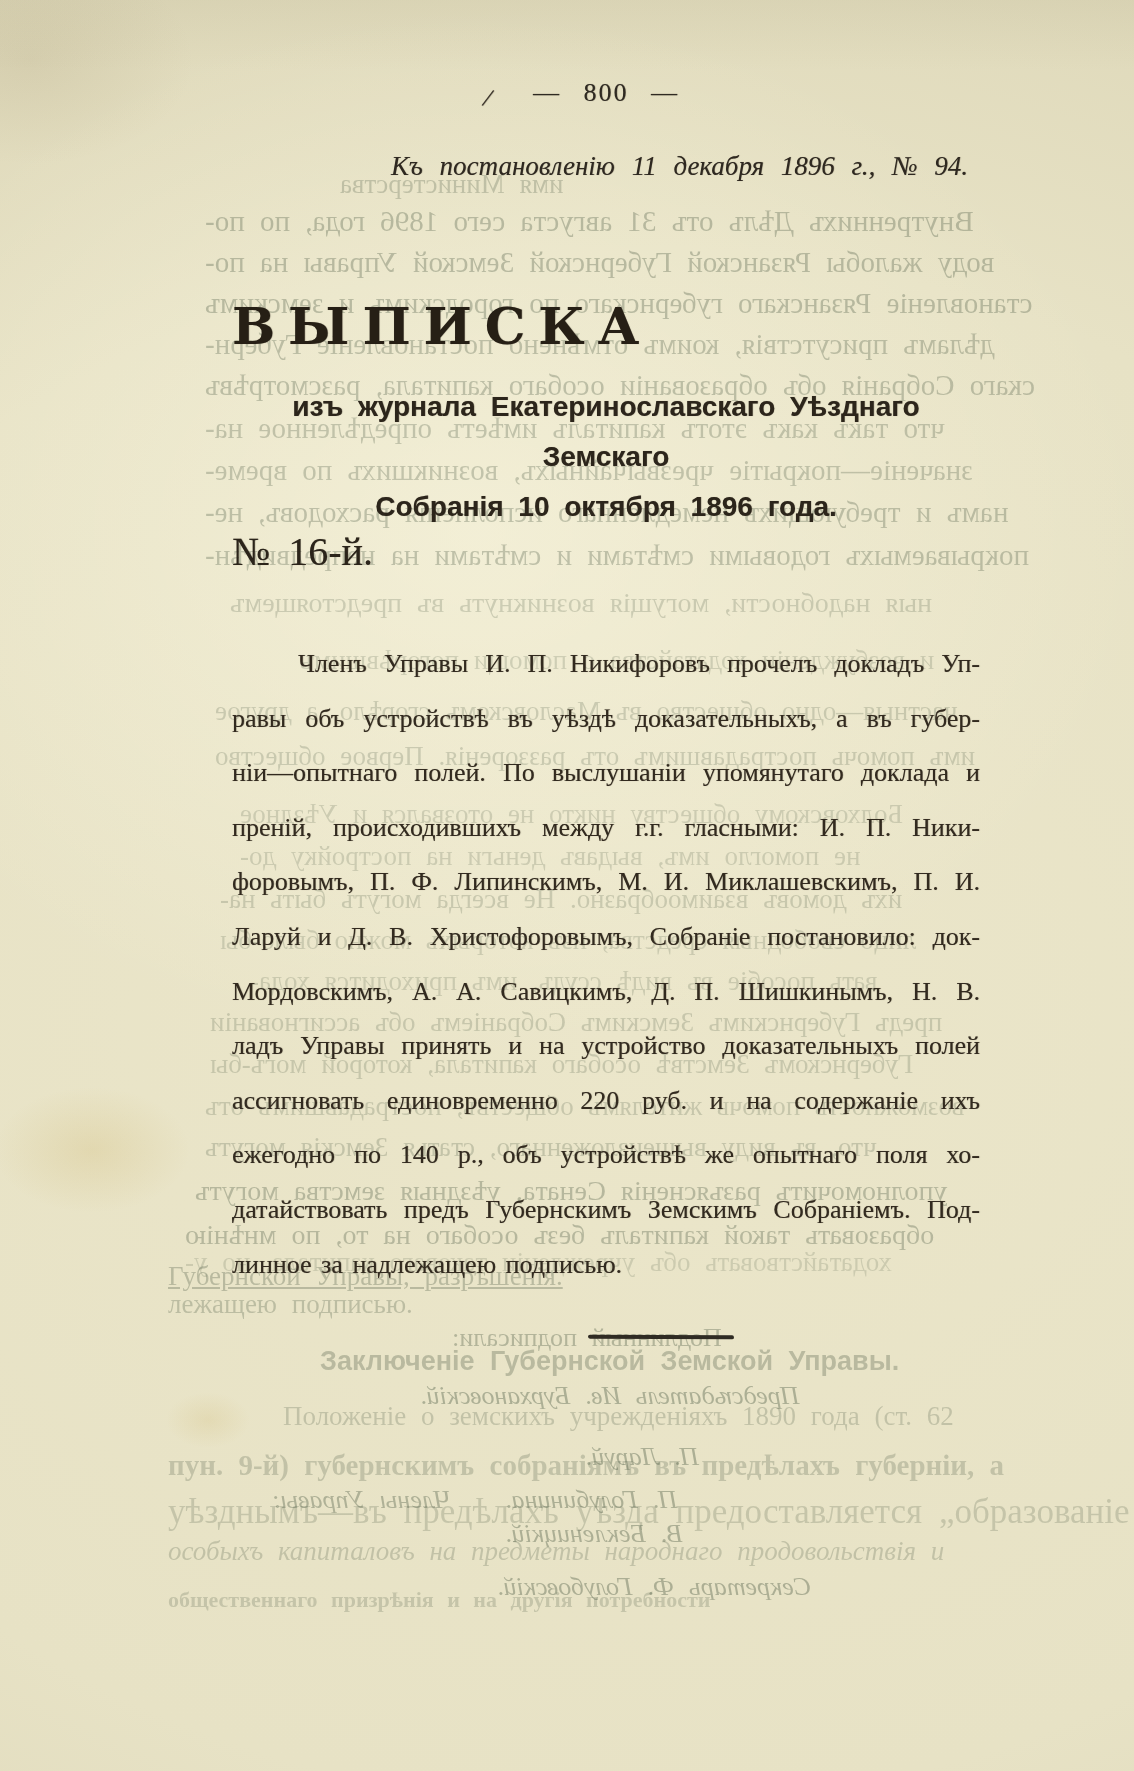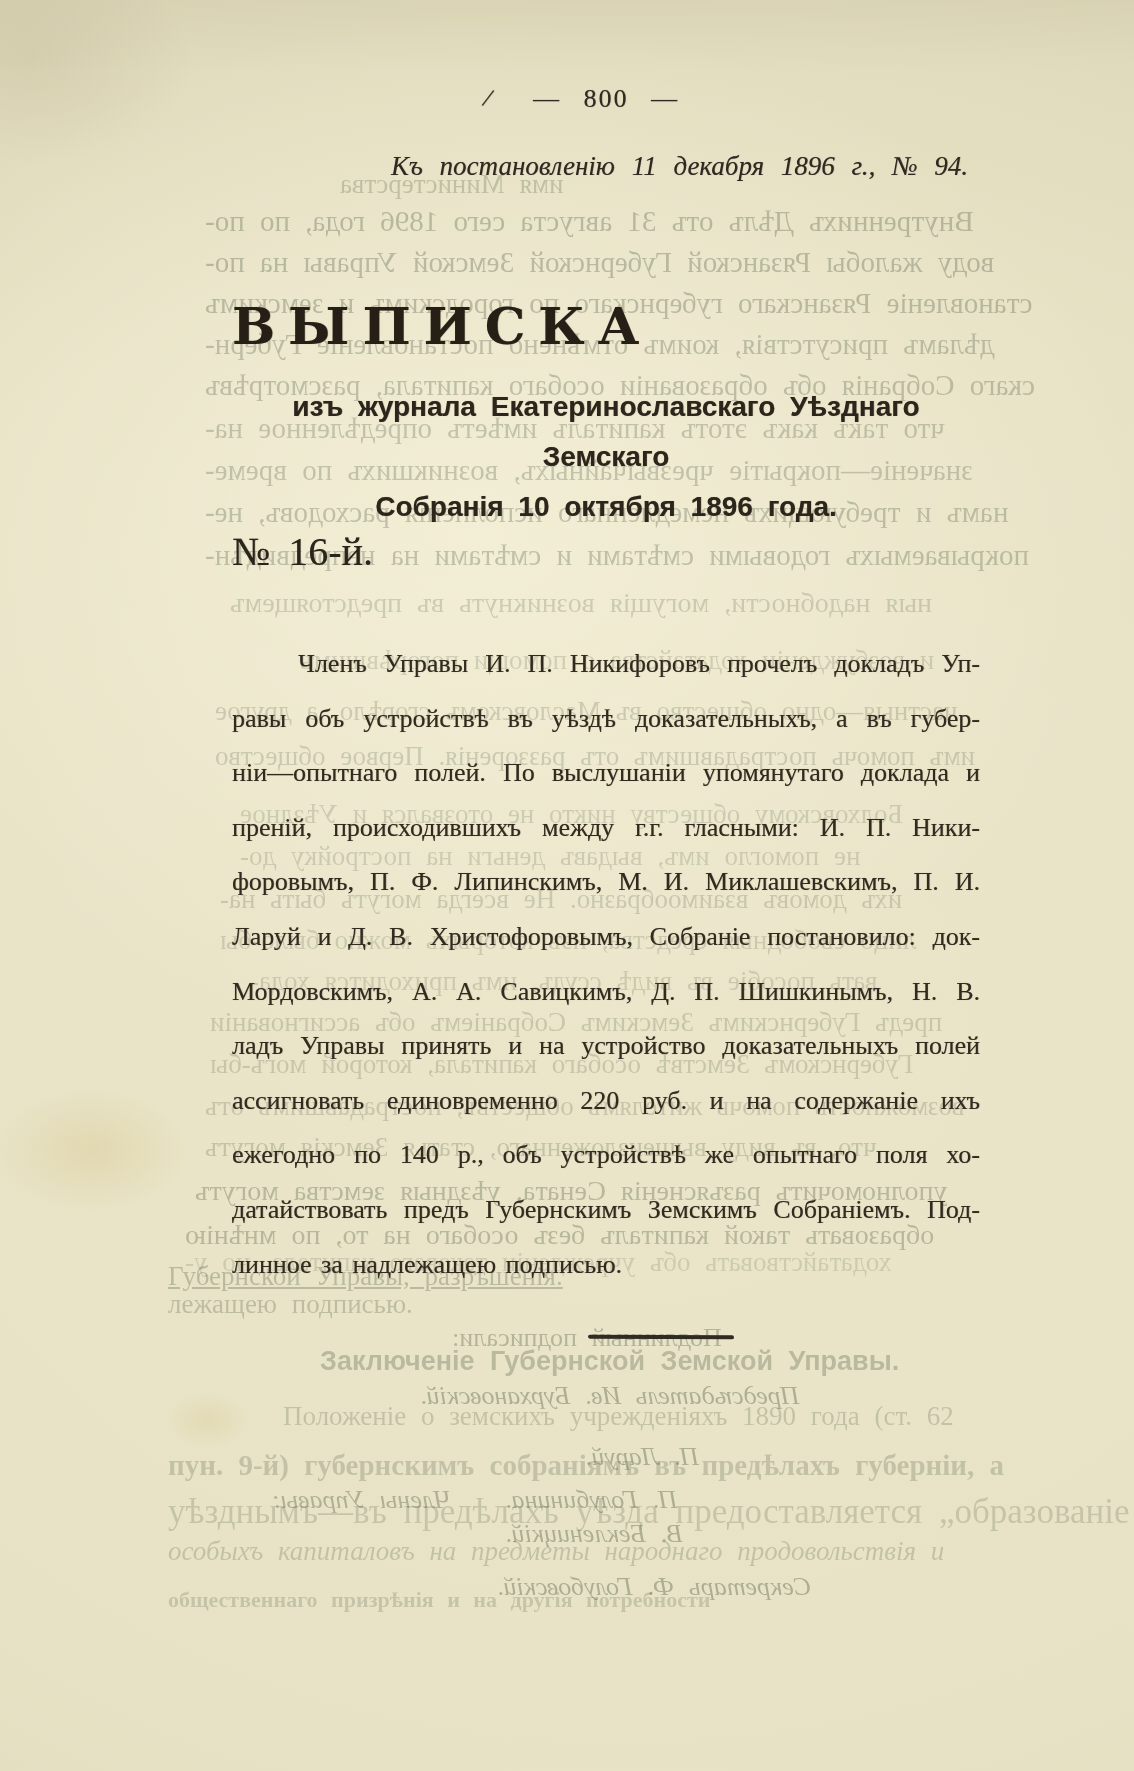--- a/index.html
+++ b/index.html
@@ -29,21 +29,21 @@
     line-height:1.1;
   }
   .g-mir{transform:scaleX(-1);}
   .g-it{font-style:italic;}
   .g-b{font-weight:bold;}
   .g-sans{font-family:"Liberation Sans","DejaVu Sans",sans-serif;}
   
   .print-layer{position:absolute;inset:0;}
   .print-layer .txt{text-shadow:0.4px 0.4px 0.7px rgba(40,30,20,.45);}
   .page-number{
-    position:absolute;left:232px;top:84px;width:748px;
+    position:absolute;left:232px;top:78px;width:748px;
     text-align:center;font-size:26px;letter-spacing:2px;word-spacing:14px;
     color:#2f2a22;
   }
   .stray-mark{
     position:absolute;left:484px;top:84px;
     font-size:25px;font-style:italic;color:#3a332a;
     transform:rotate(10deg);
   }
   .decree-ref{
     position:absolute;left:232px;top:151px;width:736px;

